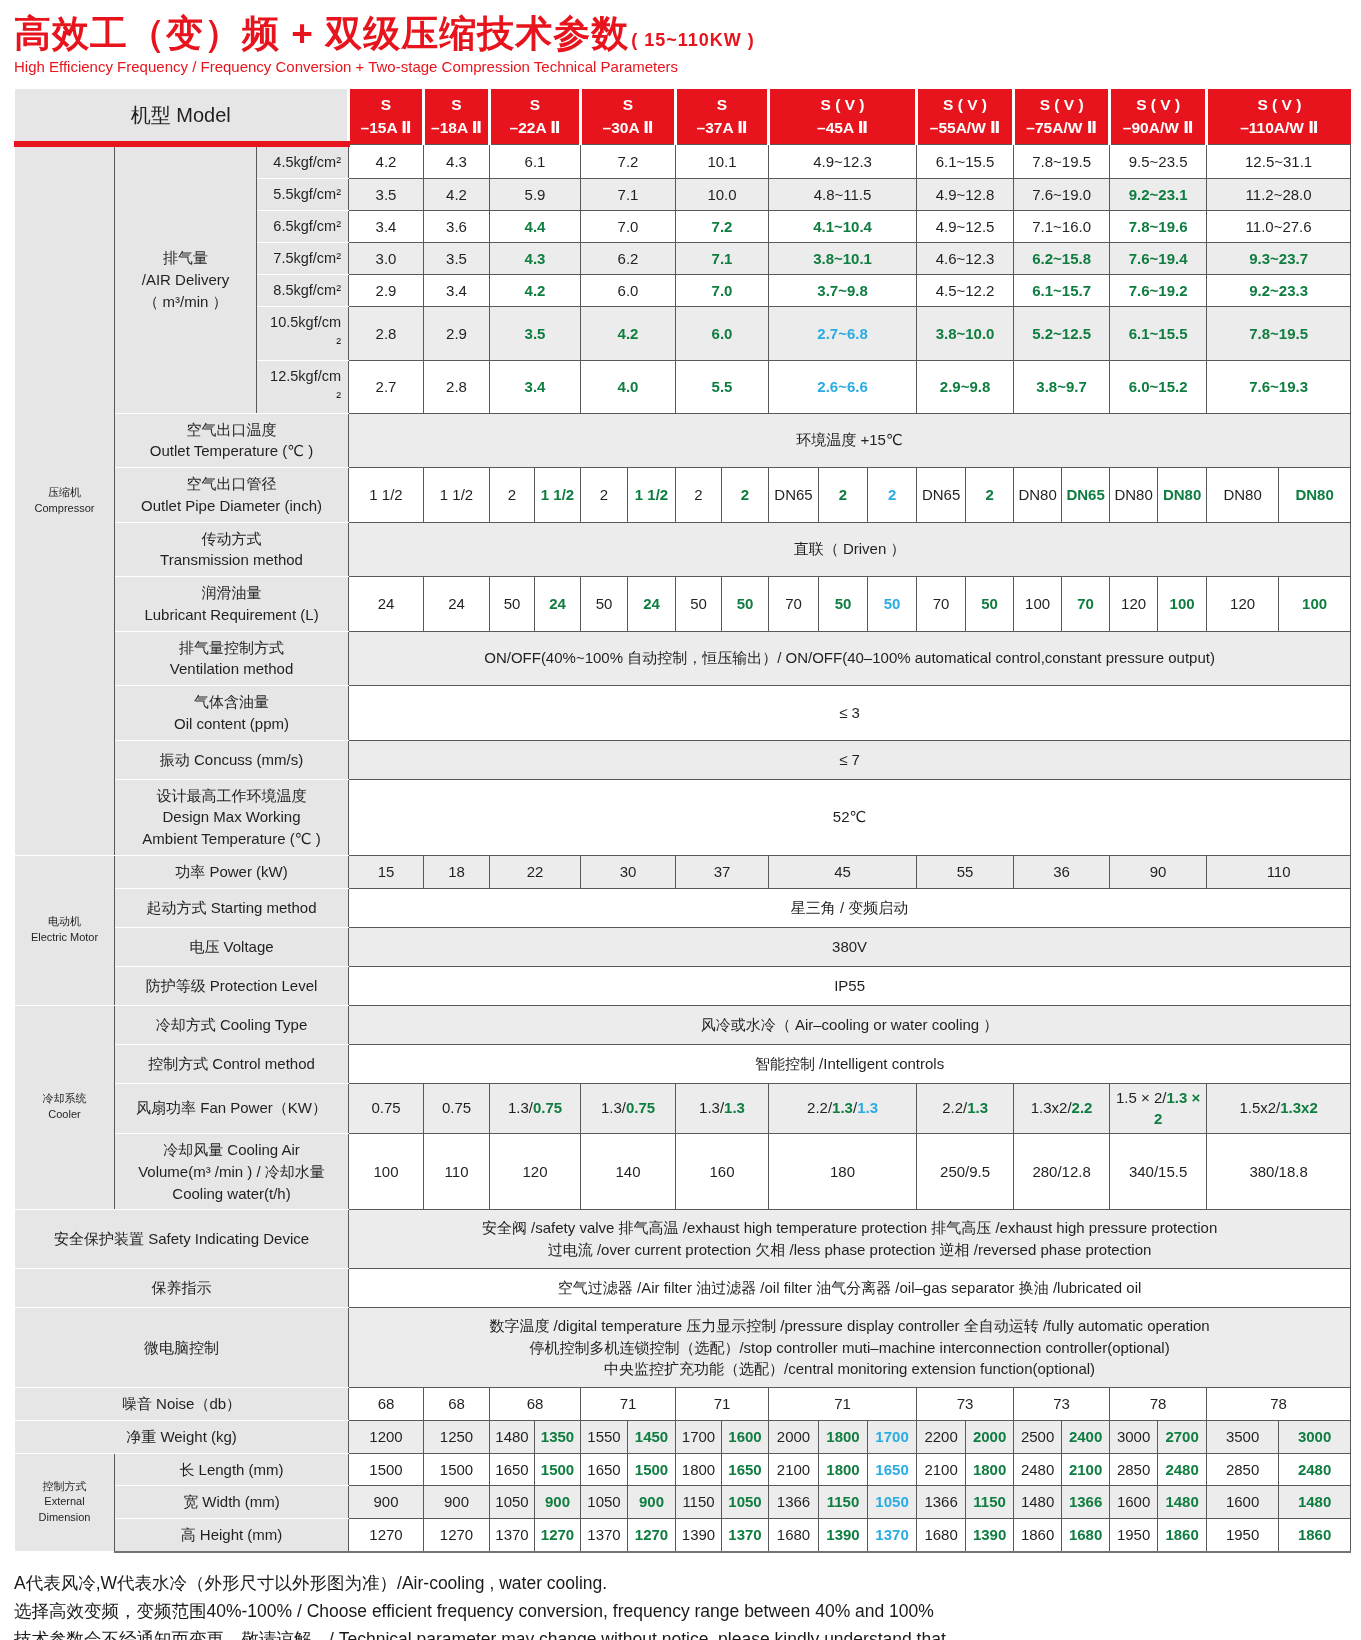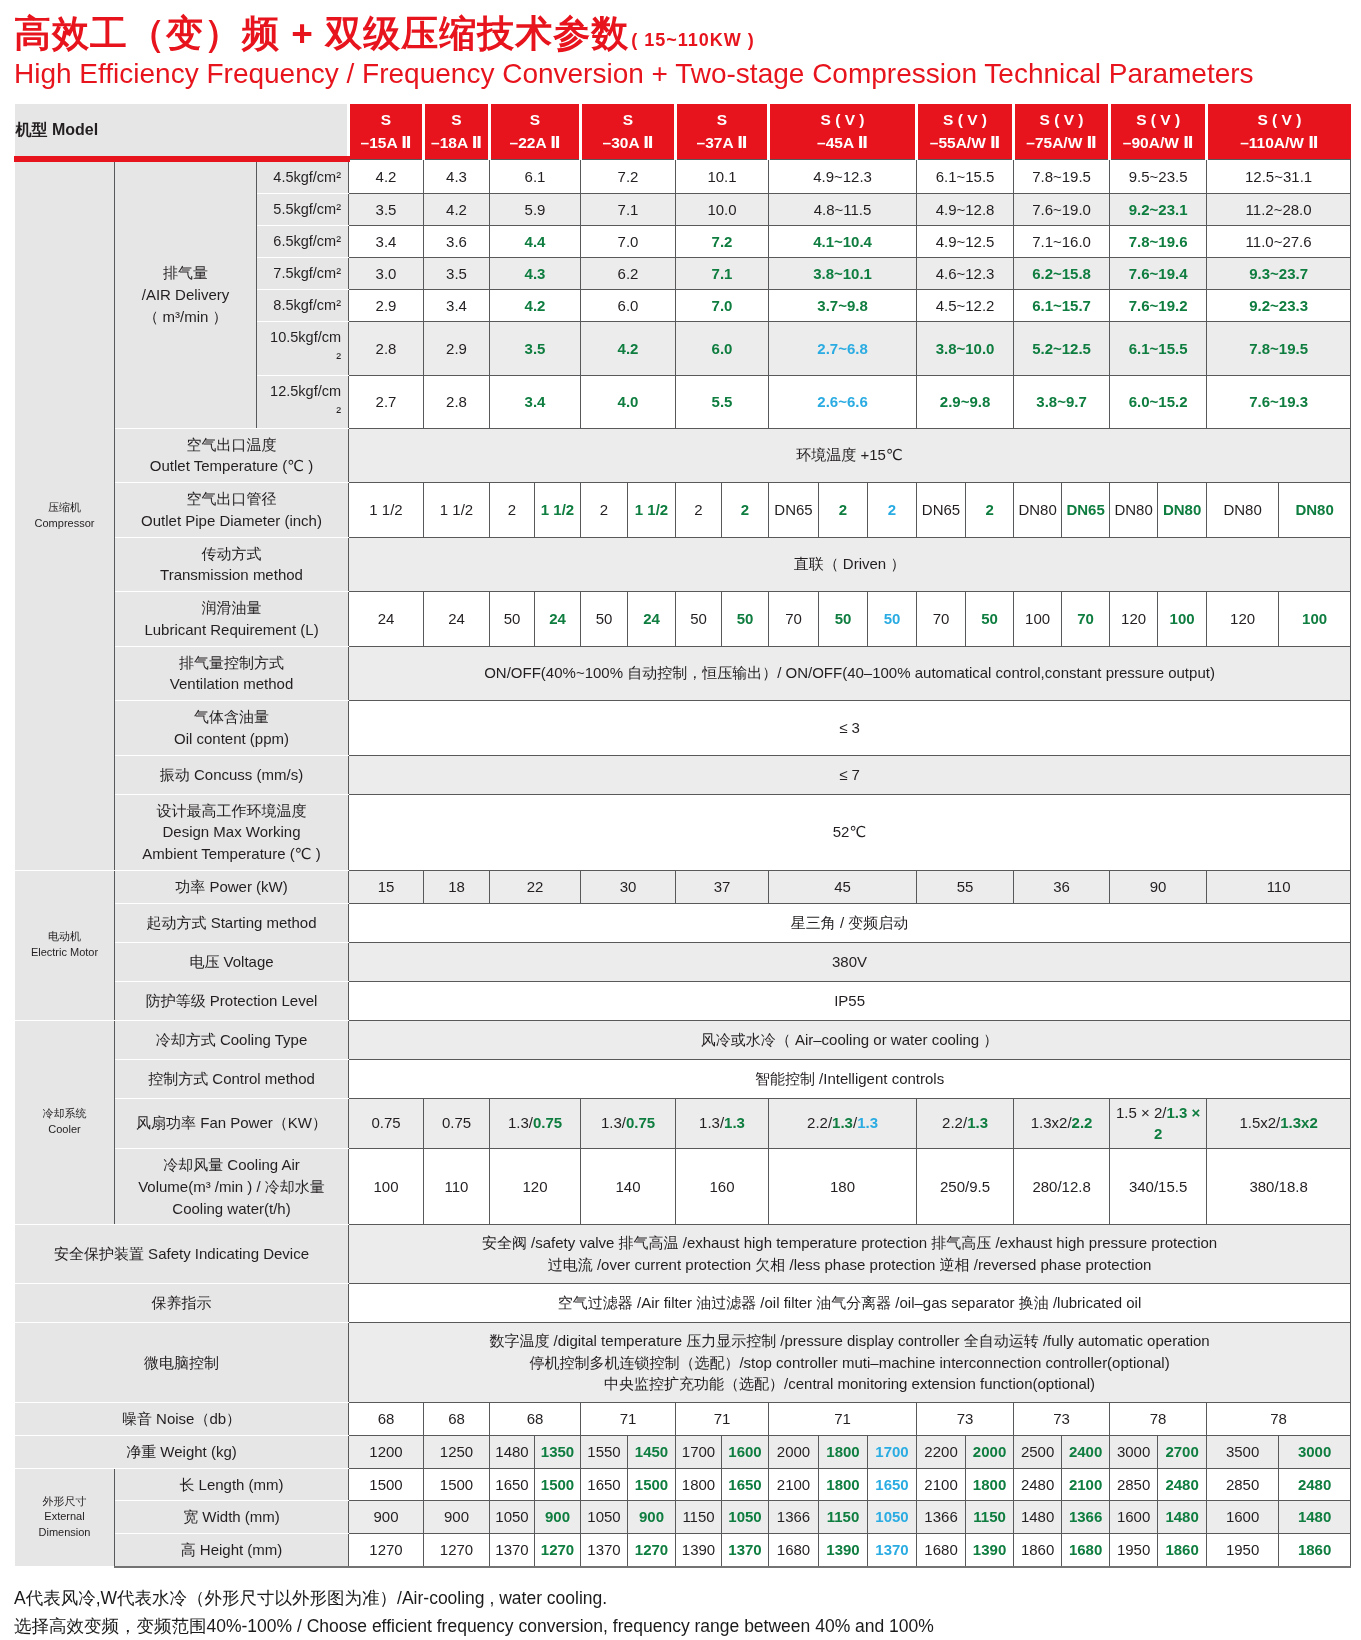--- a/index.html
+++ b/index.html
@@ -2,27 +2,27 @@
 <html style="--red: #e8141d; --green: #0e7d3f; --blue: #2aace2;"><head>
 <meta charset="utf-8">
 <style>
   :root{ --red:#e8141d; --green:#0e7d3f; --blue:#2aace2; --ink:#231f20; }
   html,body{margin:0;padding:0;background:#fff;}
   body{width:1361px;font-family:"Liberation Sans","DejaVu Sans",sans-serif;color:var(--ink);}
   .page{padding:8px 14px 20px 14px;}
   
   .title-zh{color:var(--red);font-size:37px;font-weight:bold;letter-spacing:1px;line-height:1.2;margin:4px 0 2px 0;}
   .title-range{font-size:18px;font-weight:600;margin-left:2px;}
-  .title-en{color:var(--red);font-size:28px;font-weight:500;margin:2px 0 14px 0;}
+  .title-en{color:var(--red);font-size:15px;font-weight:500;margin:2px 0 14px 0;}
   
   table{border-collapse:collapse;table-layout:fixed;width:1336px;}
   td{vertical-align:middle;word-wrap:break-word;}
   
   .corner{background:#e6e6e6;border-bottom:6px solid var(--red);border-right:1px solid #fff;
-          font-size:16px;font-weight:700;height:50px;}
+          text-align:center;font-size:20px;font-weight:400;height:50px;}
   .mh{background:var(--red);color:#fff;text-align:center;font-weight:bold;font-size:15.5px;
       border-left:3px solid #fff;line-height:1.45;height:50px;}
   
   .side{background:#e6e6e6;border:1px solid #fff;border-right-color:#58595b;text-align:center;
         font-size:15px;line-height:1.45;padding:5px 10px;}
   .cat{font-size:11px;}
   .sub{text-align:right;padding-right:7px;font-size:14.5px;}
   
   .data{background:#fff;border:1px solid #58595b;text-align:center;font-size:15px;
         padding:3px 2px;height:24px;line-height:1.45;}
@@ -471,21 +471,21 @@
           <td class="data c-g">2000</td>
           <td class="data">2500</td>
           <td class="data c-g">2400</td>
           <td class="data">3000</td>
           <td class="data c-g">2700</td>
           <td class="data">3500</td>
           <td class="data c-g">3000</td>
         </tr>
         <tr>
           <td class="side cat" rowspan="3">
-            <div>外形尺寸</div>
+            <div>控制方式</div>
             <div>External</div>
             <div>Dimension</div>
           </td>
           <td class="side lbl" colspan="2">
             <div>长 Length  (mm)</div>
           </td>
           <td class="data">1500</td>
           <td class="data">1500</td>
           <td class="data">1650</td>
           <td class="data c-g">1500</td>

